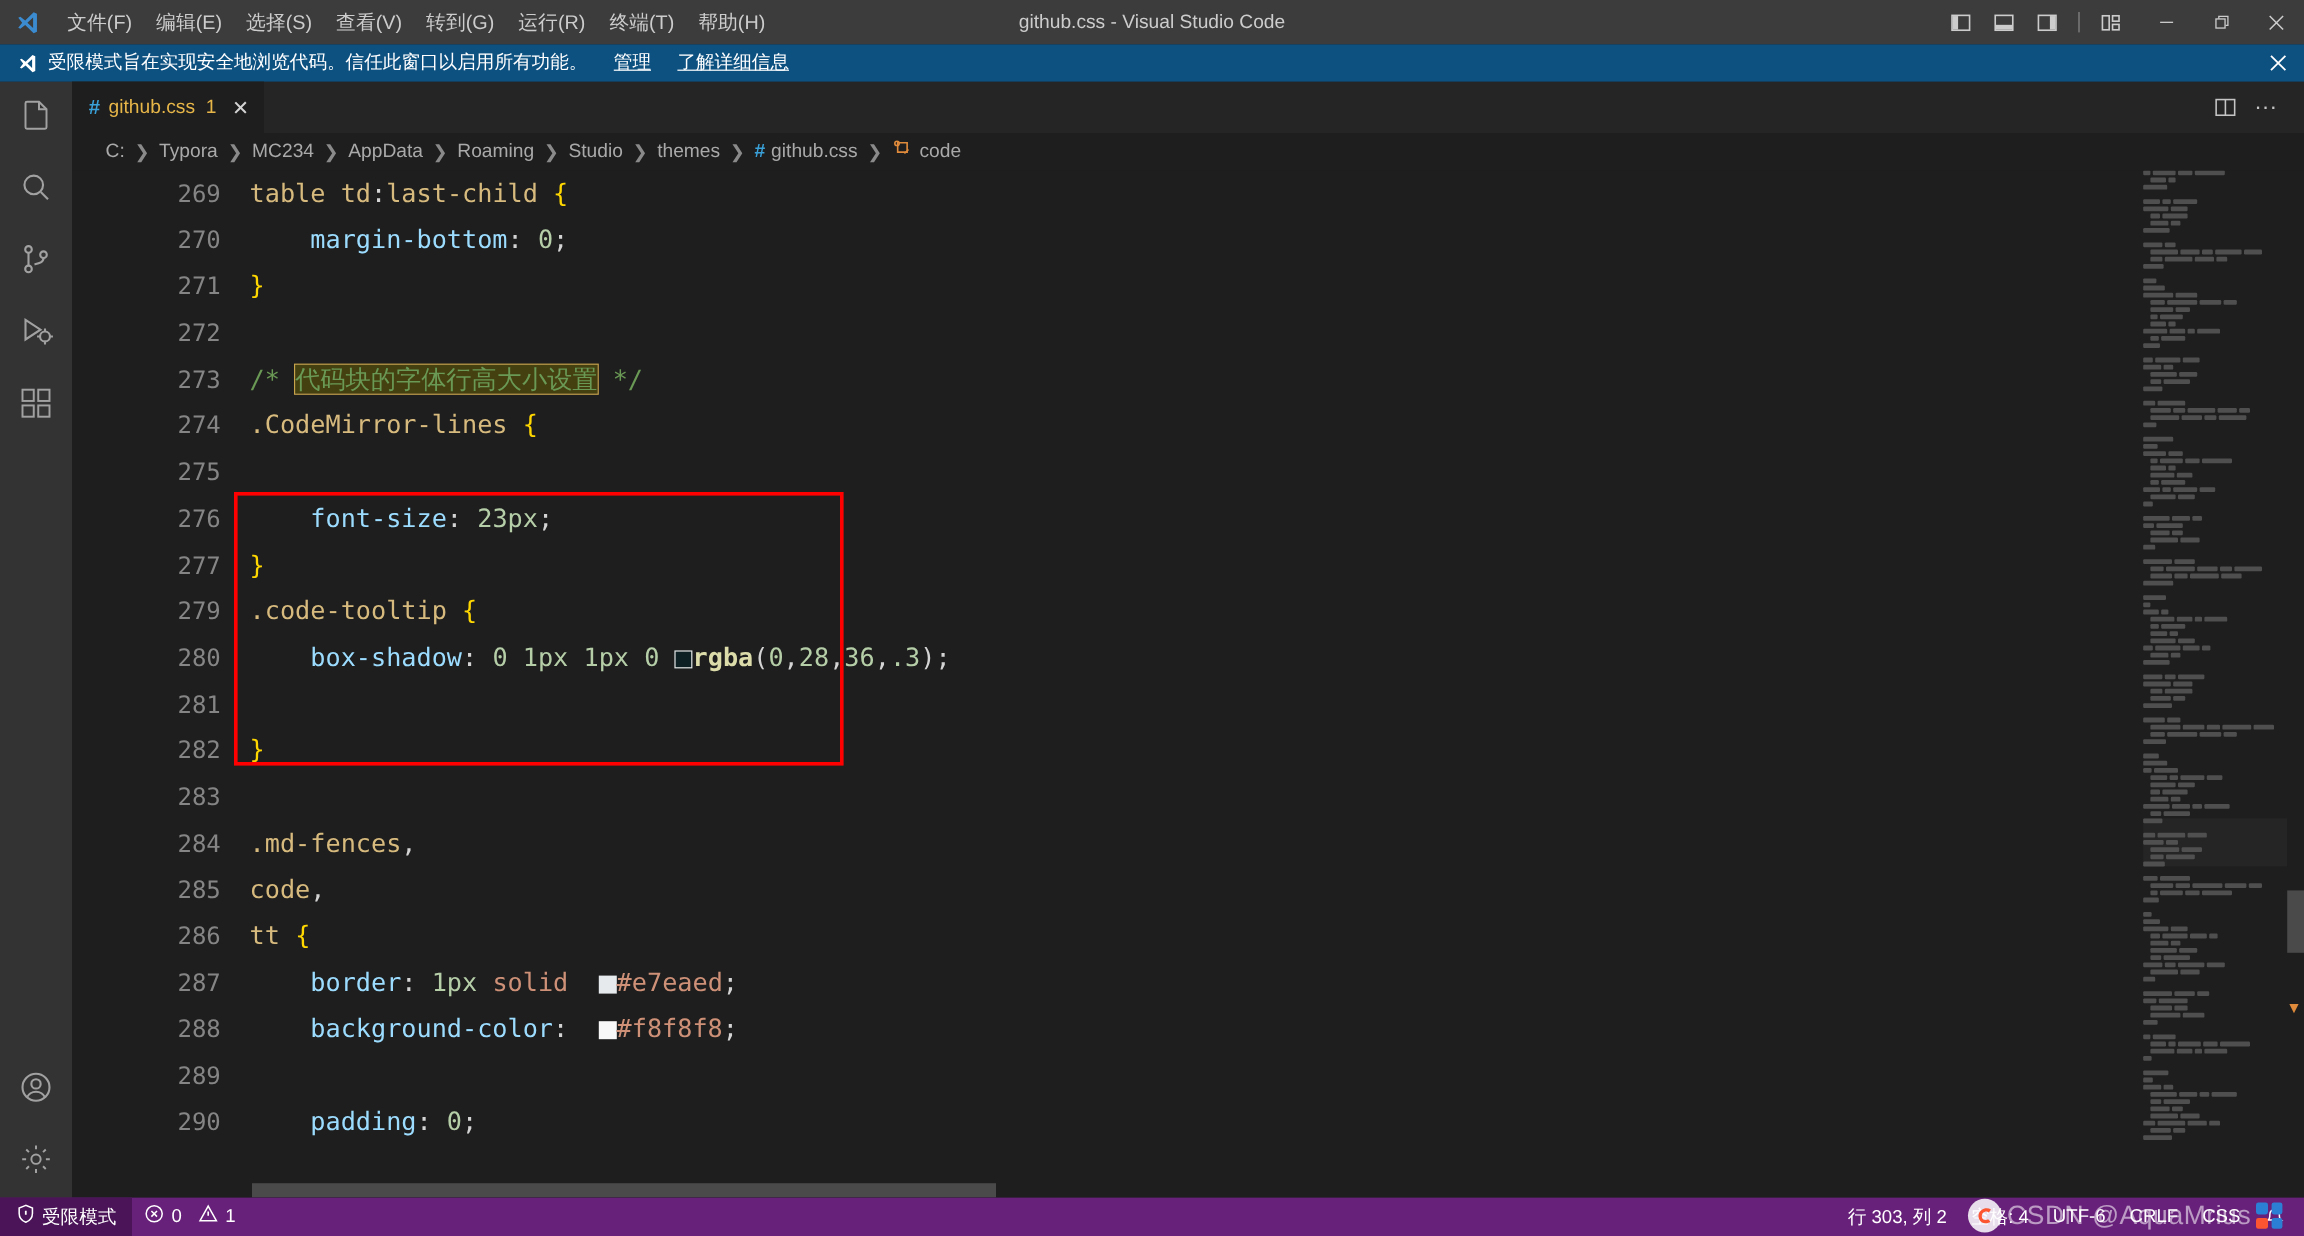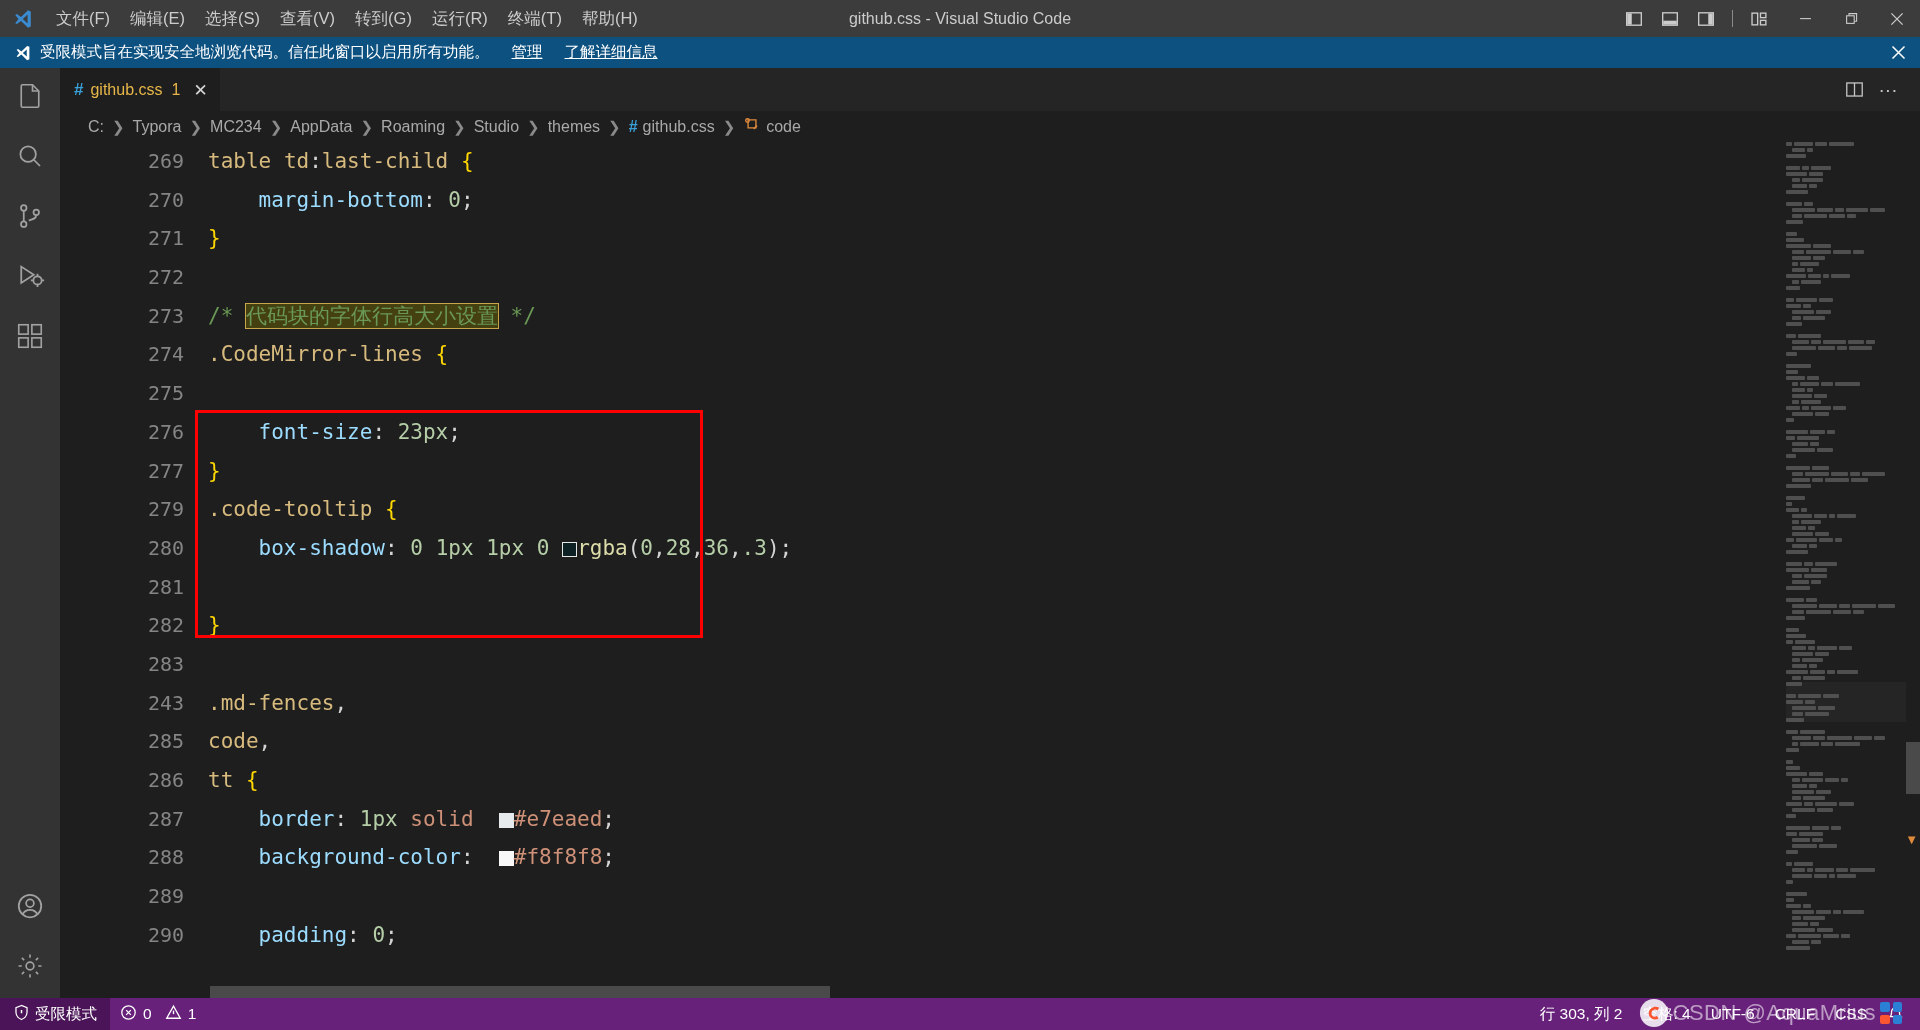--- a/index.html
+++ b/index.html
@@ -99,21 +99,21 @@
   }
   .ltext { padding-left: 0px; position: relative; }
 
   
   .t-sel { color: #d7ba7d; }          
   .t-prop { color: #9cdcfe; }         
   .t-num { color: #b5cea8; }          
   .t-punc { color: #d4d4d4; }         
   .t-cmt { color: #6a9955; }          
   .t-str { color: #ce9178; }          
-  .t-func { color: #dcdcaa; }         
+  .t-func { color: #dcdcaa; font-weight: bold; }         
   .t-brace { color: #ffd700; }
 
   .hl-find {
     background: #45400f; outline: 1px solid #c8a44b; outline-offset: 0px;
   }
 
   
   .annot-rect {
     position: absolute; border: 3px solid #ff0000; pointer-events: none;
     left: 135px; top: 268px; width: 508px; height: 228px;
@@ -426,21 +426,21 @@
             <span class="lnum">282</span>
             <span class="ltext"><span class="t-brace">}</span></span>
           </div>
 
           <div class="line">
             <span class="lnum">283</span>
             <span class="ltext"></span>
           </div>
 
           <div class="line">
-            <span class="lnum">243</span>
+            <span class="lnum">284</span>
             <span class="ltext"><span class="t-sel">.md-fences</span><span class="t-punc">,</span></span>
           </div>
 
           <div class="line">
             <span class="lnum">285</span>
             <span class="ltext"><span class="t-sel">code</span><span class="t-punc">,</span></span>
           </div>
 
           <div class="line">
             <span class="lnum">286</span>

